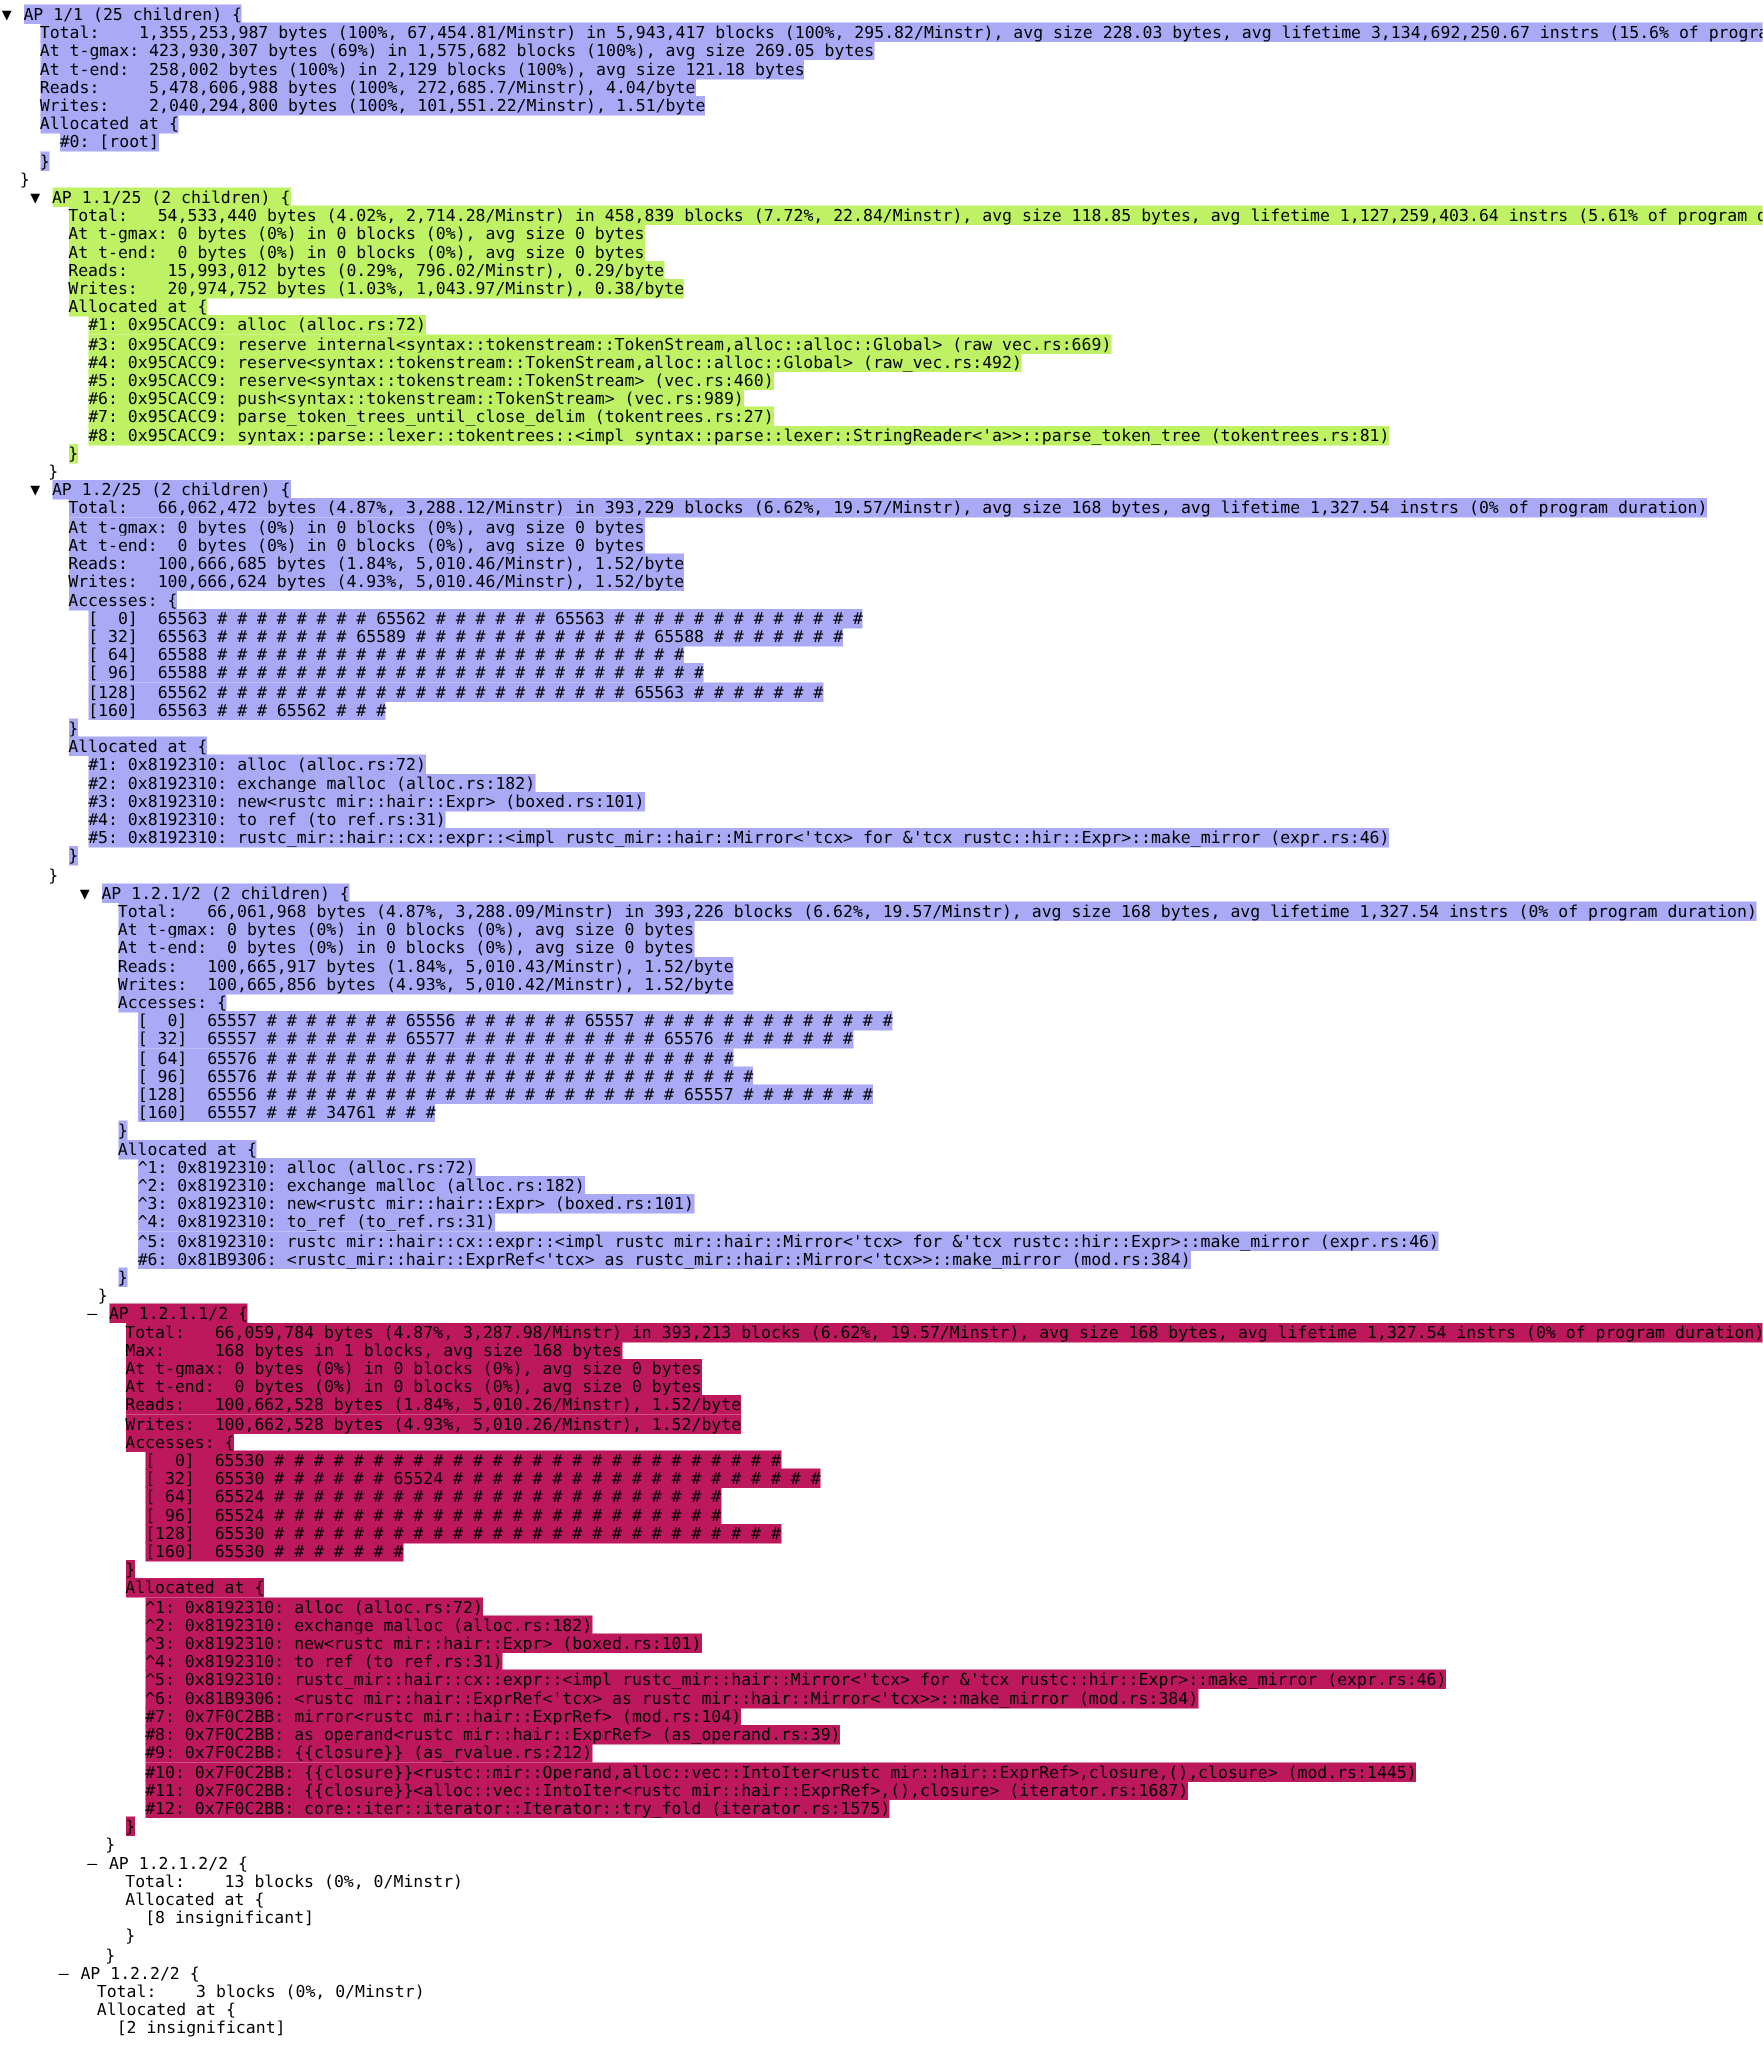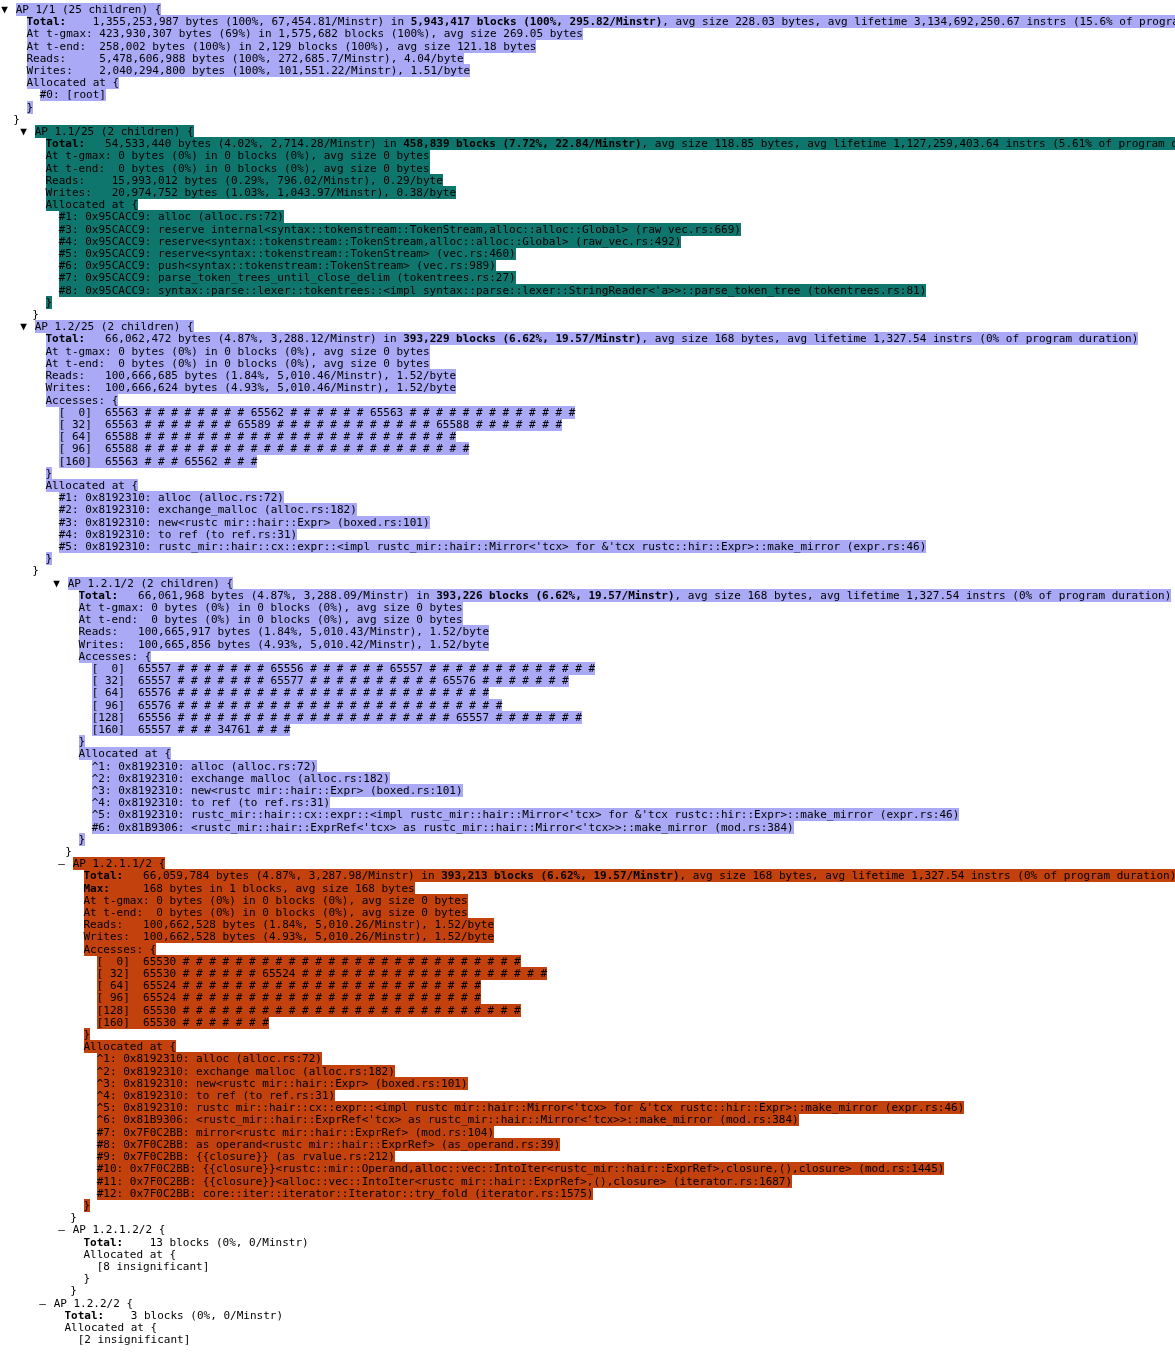--- a/index.html
+++ b/index.html
@@ -1,23 +1,23 @@
 <!DOCTYPE html>
 <html><head>
 <meta charset="utf-8">
 <style>
   html,body{margin:0;padding:0;background:#ffffff;}
   body{font-family:"DejaVu Sans Mono","Liberation Mono",monospace;font-size:11px;line-height:12.2px;color:#000;}
   #root{position:relative;width:1021px;min-height:1370px;padding:4px 0 0 0;box-sizing:border-box;}
   .node{position:relative;}
   .line{white-space:pre;padding:0 0 0 0;}
   .hl-blue{background:#a9a9f5;}
-  .hl-yellow{background:#0f766e;}
-  .hl-green{background:#c2410c;}
-  .b{font-weight:bold;}
+  .hl-yellow{background:#bef264;}
+  .hl-green{background:#be185d;}
+  .b{font-weight:normal;}
   .tri{display:inline-block;width:9px;text-align:center;}
 </style>
 </head>
 <body>
 
 <div id="root">
     <div class="node" style="margin-left: 0px;">
       <div class="line"><span class="tri">▼</span> <span class="hl-blue">AP 1/1 (25 children) {</span></div>
       <div class="line"><span>    </span><span class="hl-blue"><span class="b">Total:</span>    1,355,253,987 bytes (100%, 67,454.81/Minstr) in <span class="b">5,943,417 blocks (100%, 295.82/Minstr)</span>, avg size 228.03 bytes, avg lifetime 3,134,692,250.67 instrs (15.6% of program duration)</span></div>
       <div class="line"><span>    </span><span class="hl-blue">At t-gmax: 423,930,307 bytes (69%) in 1,575,682 blocks (100%), avg size 269.05 bytes</span></div>
@@ -52,20 +52,21 @@
       <div class="line"><span>    </span><span class="hl-blue"><span class="b">Total:</span>   66,062,472 bytes (4.87%, 3,288.12/Minstr) in <span class="b">393,229 blocks (6.62%, 19.57/Minstr)</span>, avg size 168 bytes, avg lifetime 1,327.54 instrs (0% of program duration)</span></div>
       <div class="line"><span>    </span><span class="hl-blue">At t-gmax: 0 bytes (0%) in 0 blocks (0%), avg size 0 bytes</span></div>
       <div class="line"><span>    </span><span class="hl-blue">At t-end:  0 bytes (0%) in 0 blocks (0%), avg size 0 bytes</span></div>
       <div class="line"><span>    </span><span class="hl-blue">Reads:   100,666,685 bytes (1.84%, 5,010.46/Minstr), 1.52/byte</span></div>
       <div class="line"><span>    </span><span class="hl-blue">Writes:  100,666,624 bytes (4.93%, 5,010.46/Minstr), 1.52/byte</span></div>
       <div class="line"><span>    </span><span class="hl-blue">Accesses: {</span></div>
       <div class="line"><span>      </span><span class="hl-blue">[  0]  65563 # # # # # # # # 65562 # # # # # # 65563 # # # # # # # # # # # # #</span></div>
       <div class="line"><span>      </span><span class="hl-blue">[ 32]  65563 # # # # # # # 65589 # # # # # # # # # # # # 65588 # # # # # # #</span></div>
       <div class="line"><span>      </span><span class="hl-blue">[ 64]  65588 # # # # # # # # # # # # # # # # # # # # # # # #</span></div>
       <div class="line"><span>      </span><span class="hl-blue">[ 96]  65588 # # # # # # # # # # # # # # # # # # # # # # # # #</span></div>
+      <div class="line"><span>      </span><span class="hl-blue">[128]  65562 # # # # # # # # # # # # # # # # # # # # # 65563 # # # # # # #</span></div>
       <div class="line"><span>      </span><span class="hl-blue">[160]  65563 # # # 65562 # # #</span></div>
       <div class="line"><span>    </span><span class="hl-blue">}</span></div>
       <div class="line"><span>    </span><span class="hl-blue">Allocated at {</span></div>
       <div class="line"><span>      </span><span class="hl-blue">#1: 0x8192310: alloc (alloc.rs:72)</span></div>
       <div class="line"><span>      </span><span class="hl-blue">#2: 0x8192310: exchange_malloc (alloc.rs:182)</span></div>
       <div class="line"><span>      </span><span class="hl-blue">#3: 0x8192310: new&lt;rustc_mir::hair::Expr&gt; (boxed.rs:101)</span></div>
       <div class="line"><span>      </span><span class="hl-blue">#4: 0x8192310: to_ref (to_ref.rs:31)</span></div>
       <div class="line"><span>      </span><span class="hl-blue">#5: 0x8192310: rustc_mir::hair::cx::expr::&lt;impl rustc_mir::hair::Mirror&lt;'tcx&gt; for &amp;'tcx rustc::hir::Expr&gt;::make_mirror (expr.rs:46)</span></div>
       <div class="line"><span>    </span><span class="hl-blue">}</span></div>
       <div class="line">  }</div>

